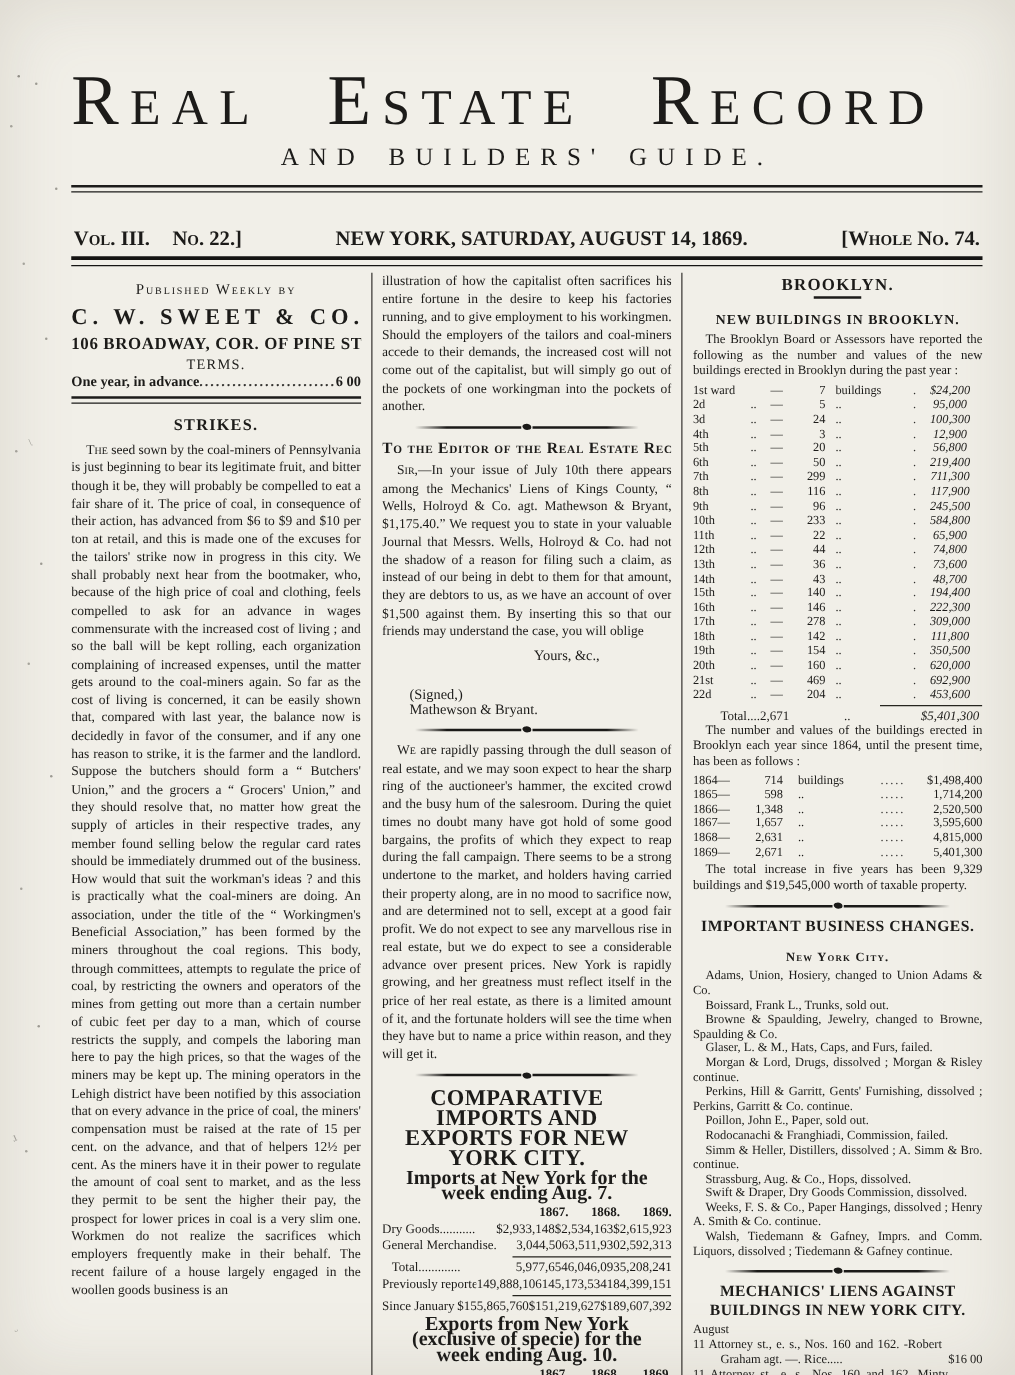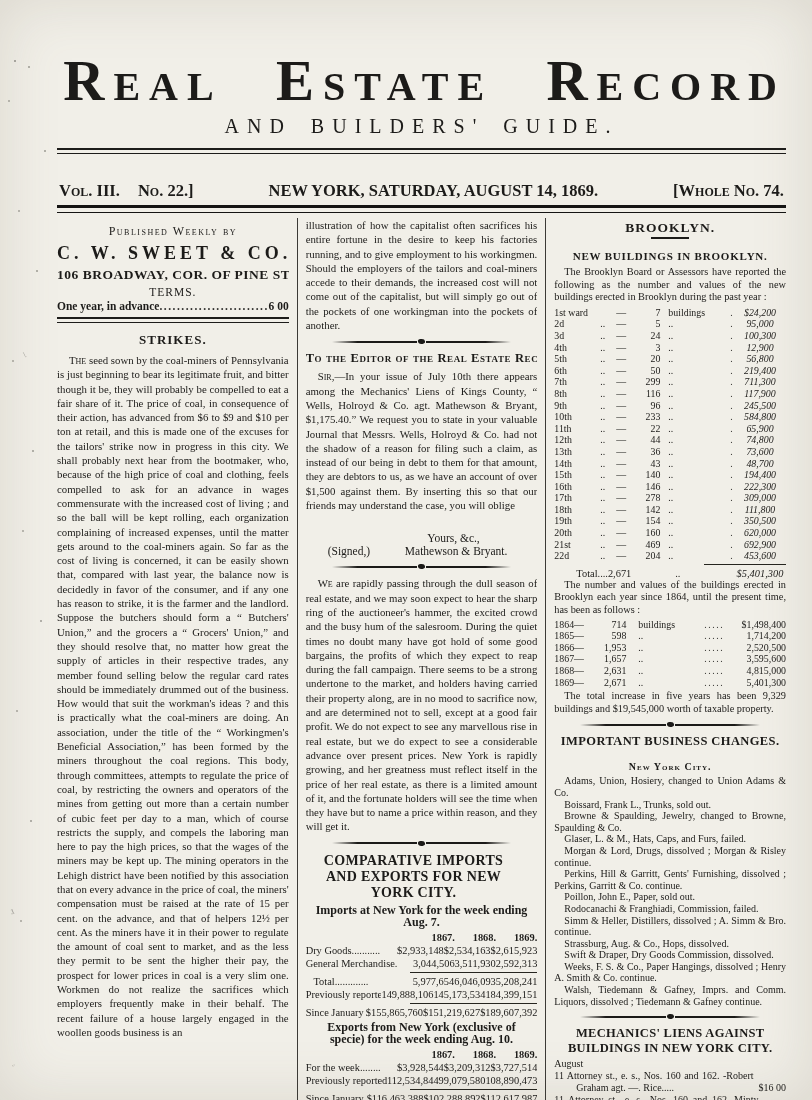--- a/index.html
+++ b/index.html
@@ -10,21 +10,21 @@
     color:#1c1b19;
   }
   .page{
     position:absolute;left:0;top:0;width:812px;height:1100px;
     box-shadow:inset 0 0 60px rgba(120,110,90,.18);
   }
   .content{position:absolute;left:57px;top:24px;width:729px;}
 
   
   .title{
-    text-align:right;font-variant:small-caps;font-weight:bold;
+    text-align:left;font-variant:small-caps;font-weight:normal;
     font-size:57px;letter-spacing:9px;word-spacing:30px;
     margin:24px 0 2px 0;white-space:nowrap;
   }
   .subtitle{
     text-align:center;font-size:20px;letter-spacing:8px;word-spacing:6px;
     margin:2px 0 10px 0;
   }
   .rule-dbl{height:3px;border-top:2px solid #1d1c1a;border-bottom:1px solid #1d1c1a;}
   .rule-heavy{height:4px;border-top:3px solid #151413;border-bottom:1px solid #151413;}
   .mast-row{
@@ -62,25 +62,25 @@
 
   
   .orn{display:flex;align-items:center;margin:7px 26px;}
   .orn-l,.orn-r{flex:1;height:1.6px;}
   .orn-l{background:linear-gradient(to right,rgba(20,20,20,0),#1b1a18 30%);}
   .orn-r{background:linear-gradient(to left,rgba(20,20,20,0),#1b1a18 30%);}
   .orn-d{width:7px;height:5px;background:#1b1a18;border-radius:40% 60% 40% 60%;transform:rotate(-8deg);margin:0 1px;}
 
   
   .ed-head{font-variant:small-caps;font-size:12.5px;text-align:left;letter-spacing:.6px;margin:4px 0 3px 0;white-space:nowrap;}
-  .sig-yours{text-align:center;font-size:11.5px;margin:20px 56px 0 120px;}
-  .sig-row{display:flex;justify-content:space-between;font-size:11.5px;margin:1px 30px 3px 22px;}
-
-  .comp-head{text-align:center;font-weight:bold;font-size:14px;letter-spacing:.3px;line-height:16px;margin:6px 20px 3px 4px;}
-  .tbl-capt{text-align:center;font-weight:bold;font-size:12px;line-height:12.5px;margin:2px 6px;}
+  .sig-yours{text-align:center;font-size:11.5px;margin:7px 56px 0 120px;}
+  .sig-row{display:flex;justify-content:space-between;font-size:11.5px;margin:19px 30px 3px 22px;flex-direction:column;}
+
+  .comp-head{text-align:center;font-weight:bold;font-size:18px;letter-spacing:.3px;line-height:16px;margin:6px 20px 3px 4px;}
+  .tbl-capt{text-align:center;font-weight:bold;font-size:16px;line-height:12.5px;margin:2px 6px;}
   .stat-tbl{font-size:10.4px;line-height:13px;margin:1px 0;}
   .t-row{display:flex;align-items:baseline;}
   .t-l{width:108px;white-space:nowrap;overflow:hidden;}
   .t-a,.t-b,.t-c{flex:1;text-align:right;white-space:nowrap;}
   .t-hdr{font-weight:bold;}
   .t-hdr .t-l{width:108px;}
   .t-rule{height:1px;background:#26251f;margin:2px 0 2px 104px;}
 
   
   .bk-title{text-align:center;font-weight:bold;font-size:13.5px;letter-spacing:1px;margin:2px 0 1px 0;}
@@ -519,21 +519,21 @@
           </div>
             <div class="wrow">
             <span class="y-y">1865—</span>
               <span class="y-n">598</span>
               <span class="y-u">..</span>
               <span class="ldr"></span>
               <span class="y-v">1,714,200</span>
           </div>
             <div class="wrow">
             <span class="y-y">1866—</span>
-              <span class="y-n">1,953</span>
+              <span class="y-n">1,348</span>
               <span class="y-u">..</span>
               <span class="ldr"></span>
               <span class="y-v">2,520,500</span>
           </div>
             <div class="wrow">
             <span class="y-y">1867—</span>
               <span class="y-n">1,657</span>
               <span class="y-u">..</span>
               <span class="ldr"></span>
               <span class="y-v">3,595,600</span>

